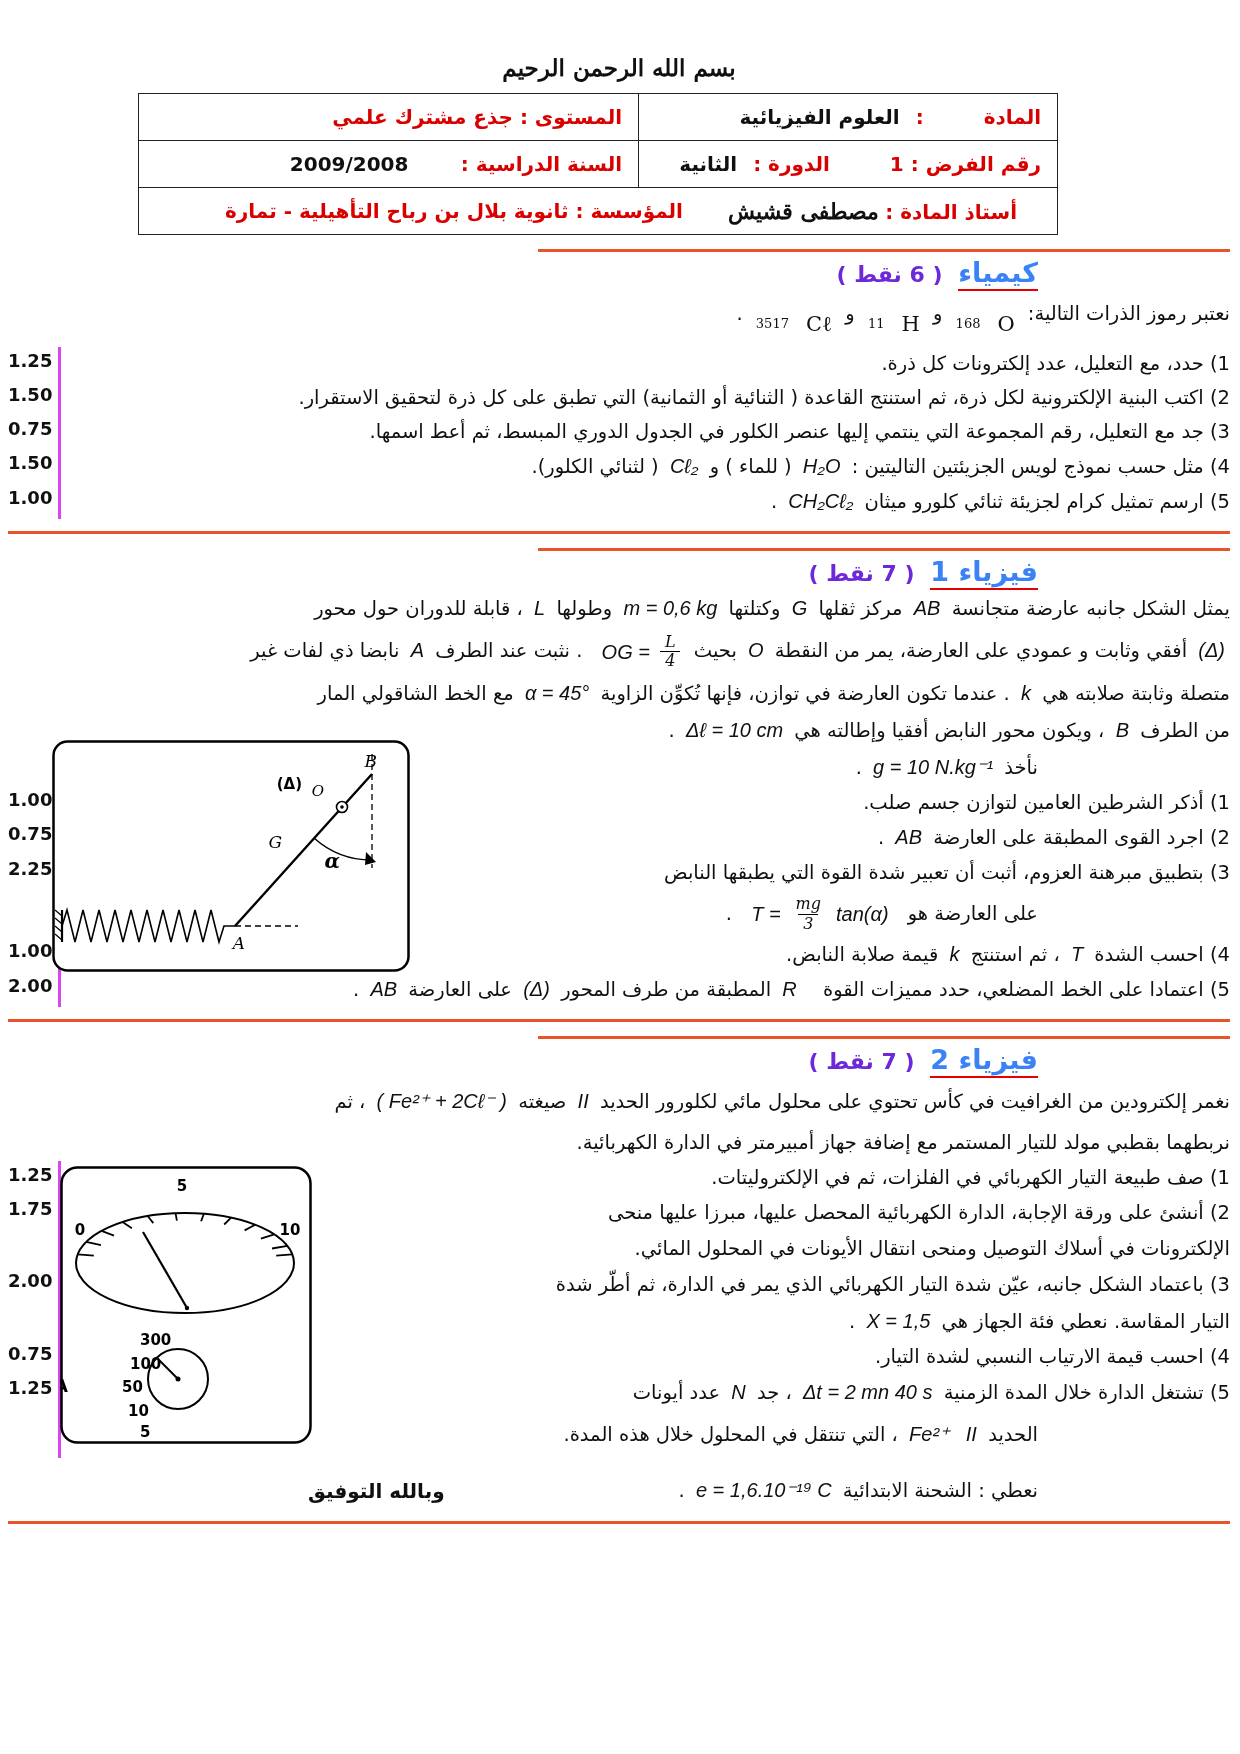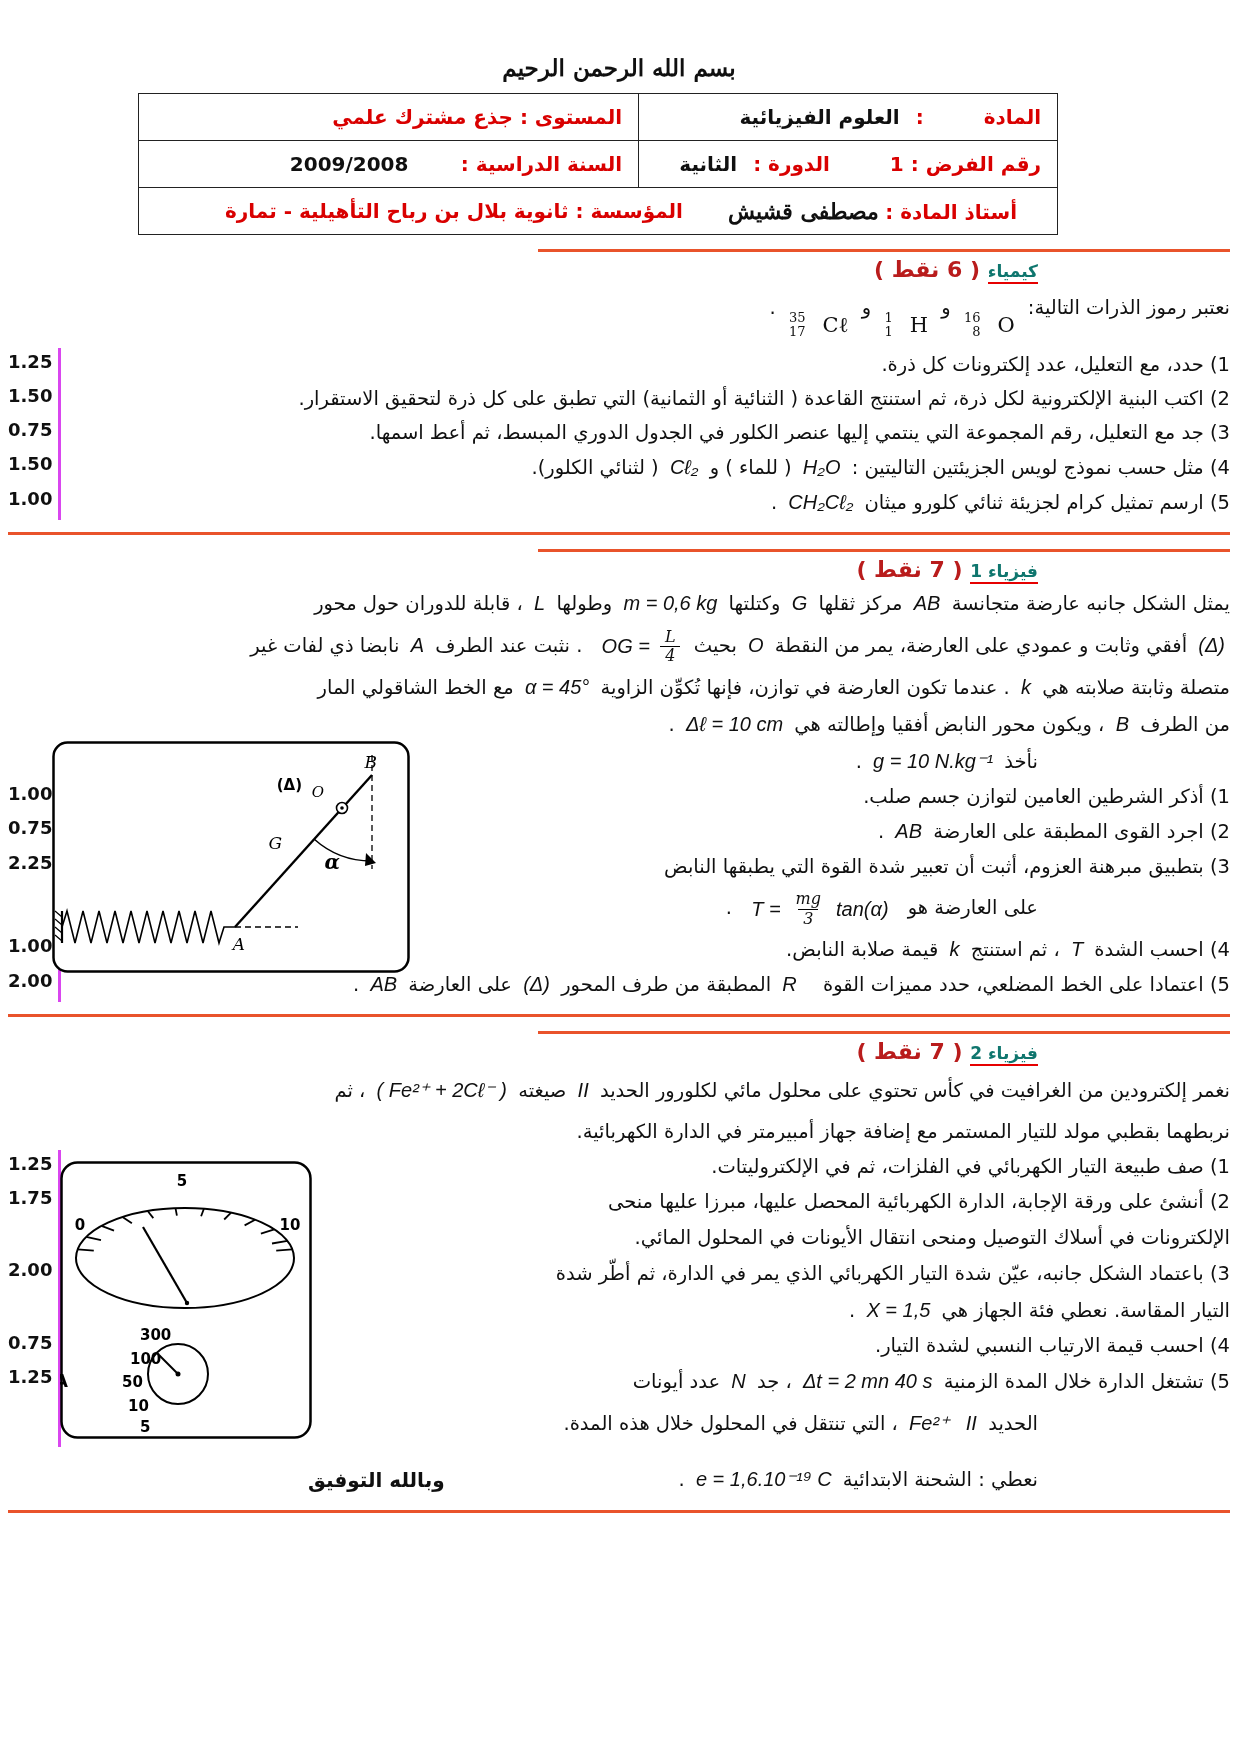--- a/index.html
+++ b/index.html
@@ -14,43 +14,43 @@
   table.hdr{border-collapse:collapse;width:920px;margin:12px 172px 0 auto;font-size:20px}
   .hdr td{border:1.6px solid #222;height:47px;padding:4px 16px;vertical-align:middle}
   .cf{display:flex;align-items:center}
   .gap60{margin-left:60px}.gap30{margin-left:46px}.gap16{margin-left:16px}
   .teach{font-family:"DejaVu Serif",serif;font-size:22px;font-weight:bold}
   .r3{display:flex;justify-content:space-between;align-items:center;padding:0 24px 0 70px}
 
   .sec{position:relative}
   .sec-line{width:692px;border-top:3px solid #e9532b;margin-top:14px}
   .sec-title{margin:5px 192px 3px 0;font-size:22px;font-weight:bold}
-  .tname{color:#0f766e;border-bottom:2.5px solid #e60000;padding-bottom:1px;font-size:17px}
-  .tpts{color:#b91c1c}
+  .tname{color:#3b82f6;border-bottom:2.5px solid #e60000;padding-bottom:1px;font-size:27px}
+  .tpts{margin-right:8px;color:#6d28d9}
 
   .ln{font-size:19.5px;line-height:36px;text-align:right;padding-left:8px}
   .tall{line-height:46px}
   .ind{margin-right:192px}
 
   .q{display:flex;align-items:stretch}
   .qt{flex:1;text-align:right;padding-left:8px;font-size:19.5px;line-height:34px}
   .qp{flex:0 0 48px;border-right:3px solid #d946ef;text-align:right;direction:ltr;
       padding:3px 6px 0 0;font-weight:bold;font-size:18px}
 
   .m{display:inline-block;direction:ltr;font-family:Liberation Sans, sans-serif;font-style:italic;
      font-size:20px;margin:0 5px}
   .mexpr{display:inline-block;direction:ltr;margin:0 5px;vertical-align:middle}
   .mexpr .m{margin:0 8px;vertical-align:middle}
   .frac{display:inline-flex;flex-direction:column;align-items:center;font-family:"DejaVu Serif",serif;
         font-style:italic;font-size:16px;line-height:1.15;vertical-align:middle;margin:0 2px}
   .fn{padding:0 5px}
   .fd{border-top:1.4px solid #000;padding:0 5px}
 
   .nuc{display:inline-flex;direction:ltr;align-items:center;margin:0 7px;vertical-align:-8px}
-  .nstk{display:inline-flex;flex-direction:column;font-family:"DejaVu Serif",serif;
+  .nstk{display:inline-flex;flex-direction:row;font-family:"DejaVu Serif",serif;
         font-size:13px;line-height:1.05}
   .nsym{font-family:"DejaVu Serif",serif;font-size:21px;margin-left:17px}
 
   .fullsep{height:3px;background:#e9532b;margin-top:12px}
   .fig1{position:absolute;left:44px;top:192px}
   .fig2{position:absolute;left:52px;top:130px}
   svg text{font-family:"DejaVu Sans",sans-serif;font-size:15px}
   .sv-it{font-family:"DejaVu Serif",serif;font-style:italic;font-size:17px}
   .sv-b{font-weight:bold}
 

